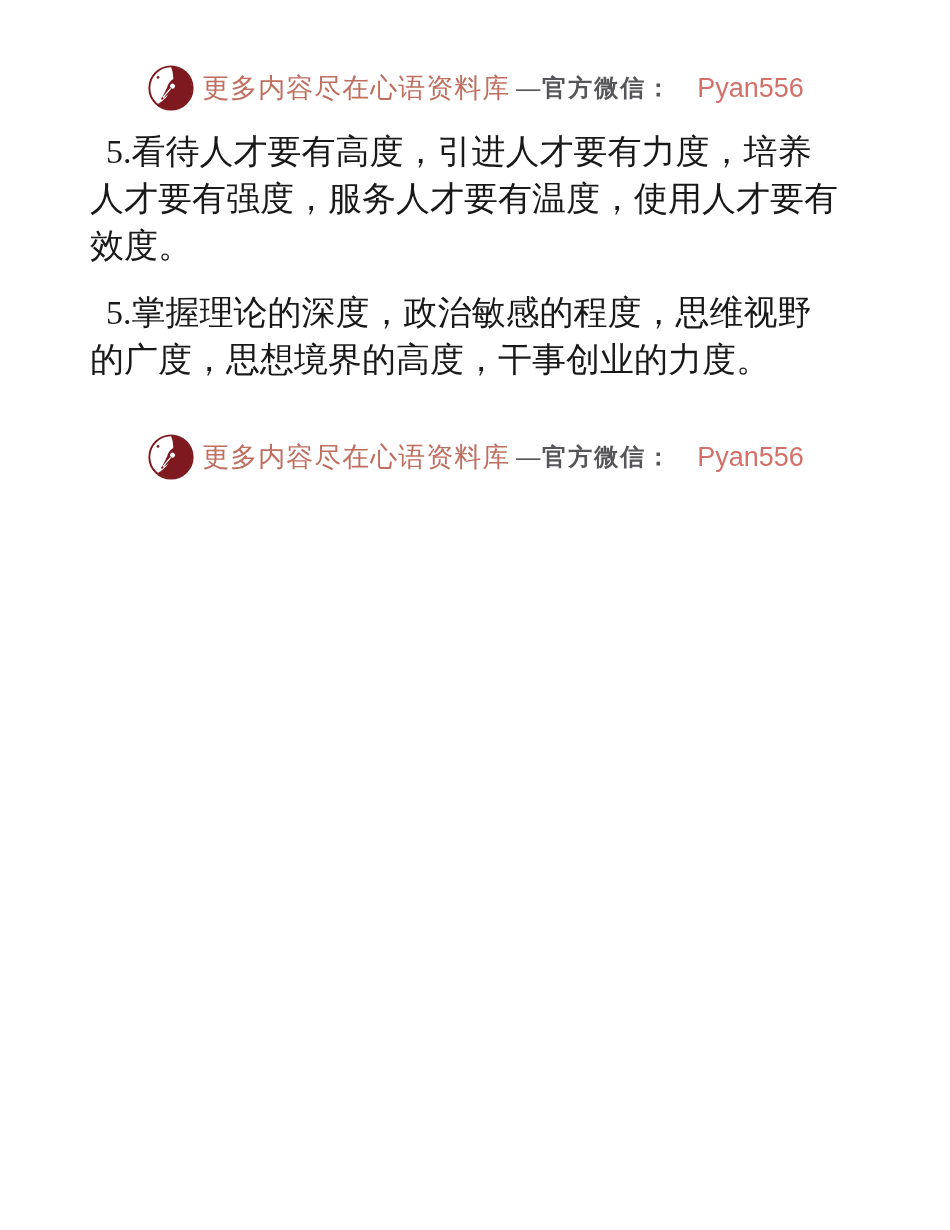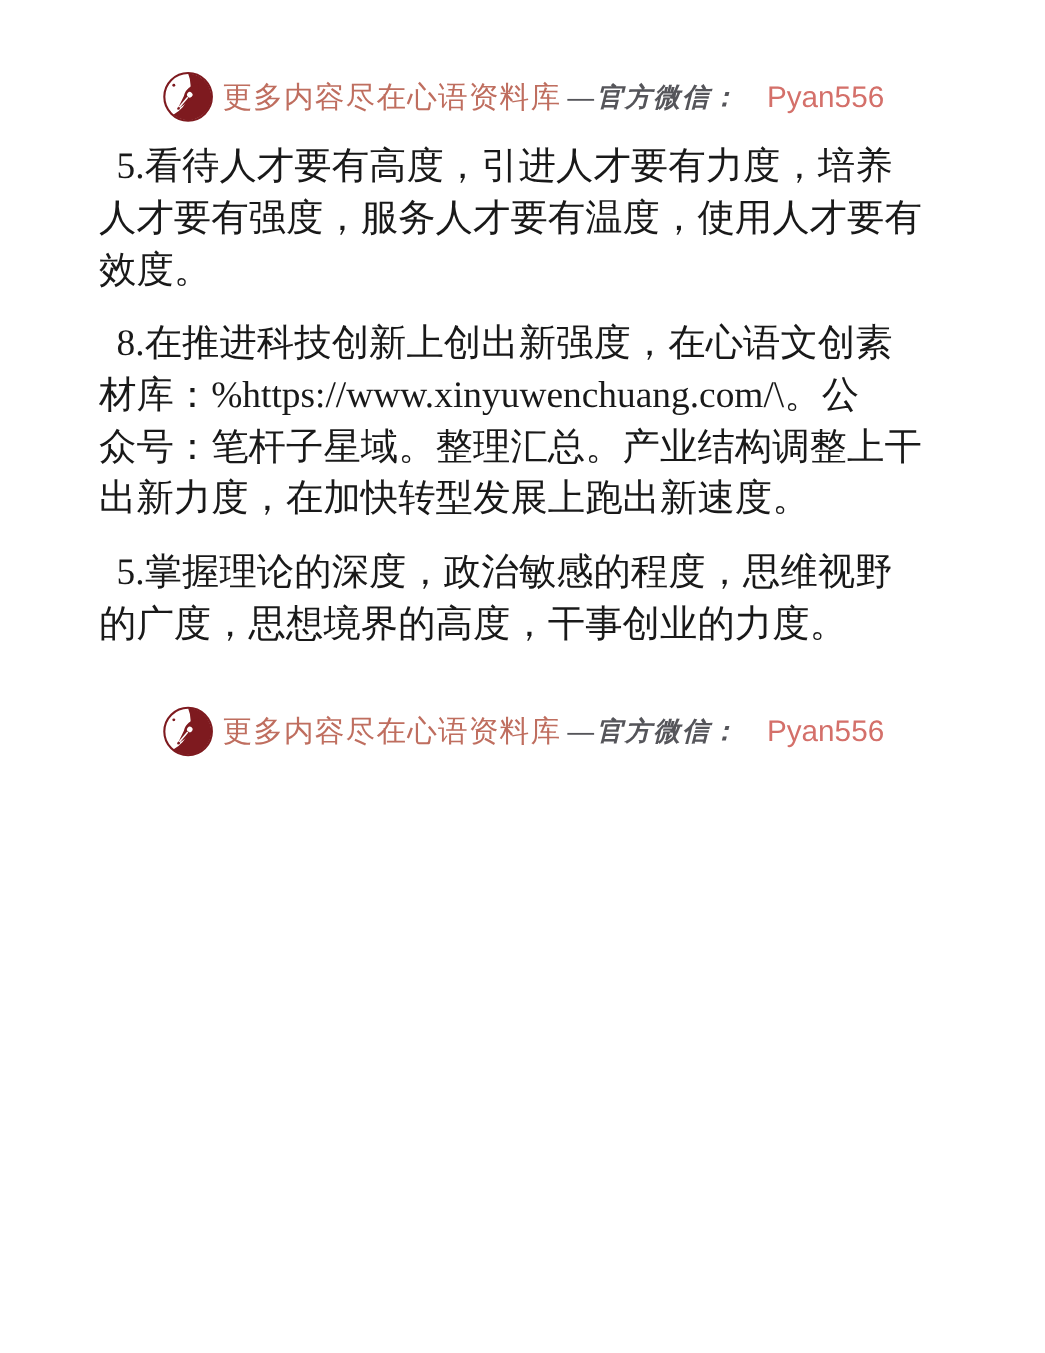--- a/index.html
+++ b/index.html
@@ -39,21 +39,20 @@
   }
   .logo-wrap svg { display: block; width: 50px; height: 50px; }
   .brand-text {
     font-size: 27px;
     color: var(--brand-color);
     letter-spacing: 1px;
     white-space: nowrap;
   }
   .wechat-label {
     font-size: 24px;
-    font-style: italic;
     font-weight: 600;
     color: var(--label-color);
     letter-spacing: 2px;
     white-space: nowrap;
   }
   .wechat-id {
     font-family: "Liberation Sans", "DejaVu Sans", sans-serif;
     font-size: 27px;
     color: var(--id-color);
     white-space: nowrap;
@@ -94,24 +93,20 @@
     </span>
     <span class="brand-text">更多内容尽在心语资料库</span>
     <span class="wechat-label">—官方微信：</span>
     <span class="wechat-id">Pyan556</span>
   </header>
 
   <main class="content">
     <p class="para">5.看待人才要有高度，引进人才要有力度，培养
 人才要有强度，服务人才要有温度，使用人才要有
 效度。</p>
-    <p class="para">8.在推进科技创新上创出新强度，在心语文创素
-材库：%https://www.xinyuwenchuang.com/\。公
-众号：笔杆子星域。整理汇总。产业结构调整上干
-出新力度，在加快转型发展上跑出新速度。</p>
     <p class="para">5.掌握理论的深度，政治敏感的程度，思维视野
 的广度，思想境界的高度，干事创业的力度。</p>
   </main>
 
   <footer class="banner banner-footer">
     <span class="logo-wrap">
       <svg viewBox="0 0 52 52" aria-hidden="true">
         <circle cx="26" cy="26" r="22.5" fill="none" stroke="currentColor" stroke-width="2"></circle>
         <path d="M26 4 a22 22 0 1 1 -14 39 a30.8 30.8 0 0 0 14 -39 z" fill="currentColor"></path>
         <g transform="rotate(40 26 26)">

